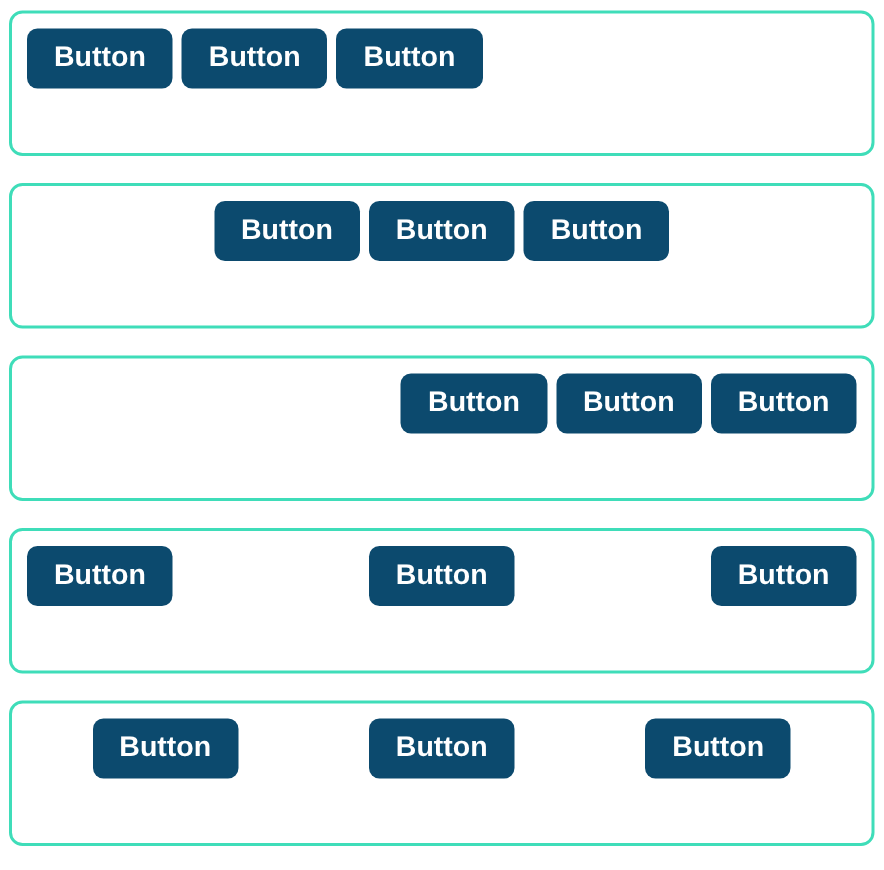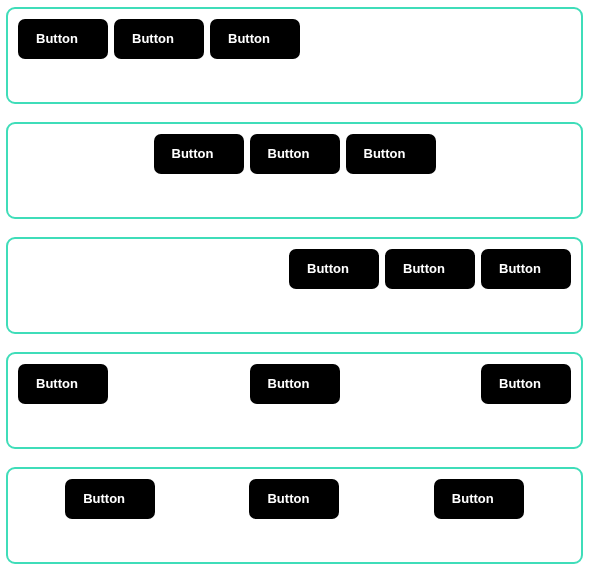--- a/index.html
+++ b/index.html
@@ -47,27 +47,27 @@
   .row-between  { justify-content: space-between; }
   .row-around   { justify-content: space-around; }
 
   .btn {
     box-sizing: border-box;
     min-width: 90px;
     height: 40px;
     padding: 0 18px;
     border: none;
     border-radius: 7px;
-    background: #000000;
+    background: #0c4a6e;
     color: #ffffff;
     font-family: "Liberation Sans", sans-serif;
-    font-size: 13px;
+    font-size: 19px;
     font-weight: bold;
     line-height: 40px;
-    text-align: left;
+    text-align: center;
     cursor: pointer;
     display: inline-block;
     white-space: nowrap;
     -webkit-font-smoothing: antialiased;
   }
 
   
   .row-start .btn + .btn,
   .row-center .btn + .btn,
   .row-end .btn + .btn {

